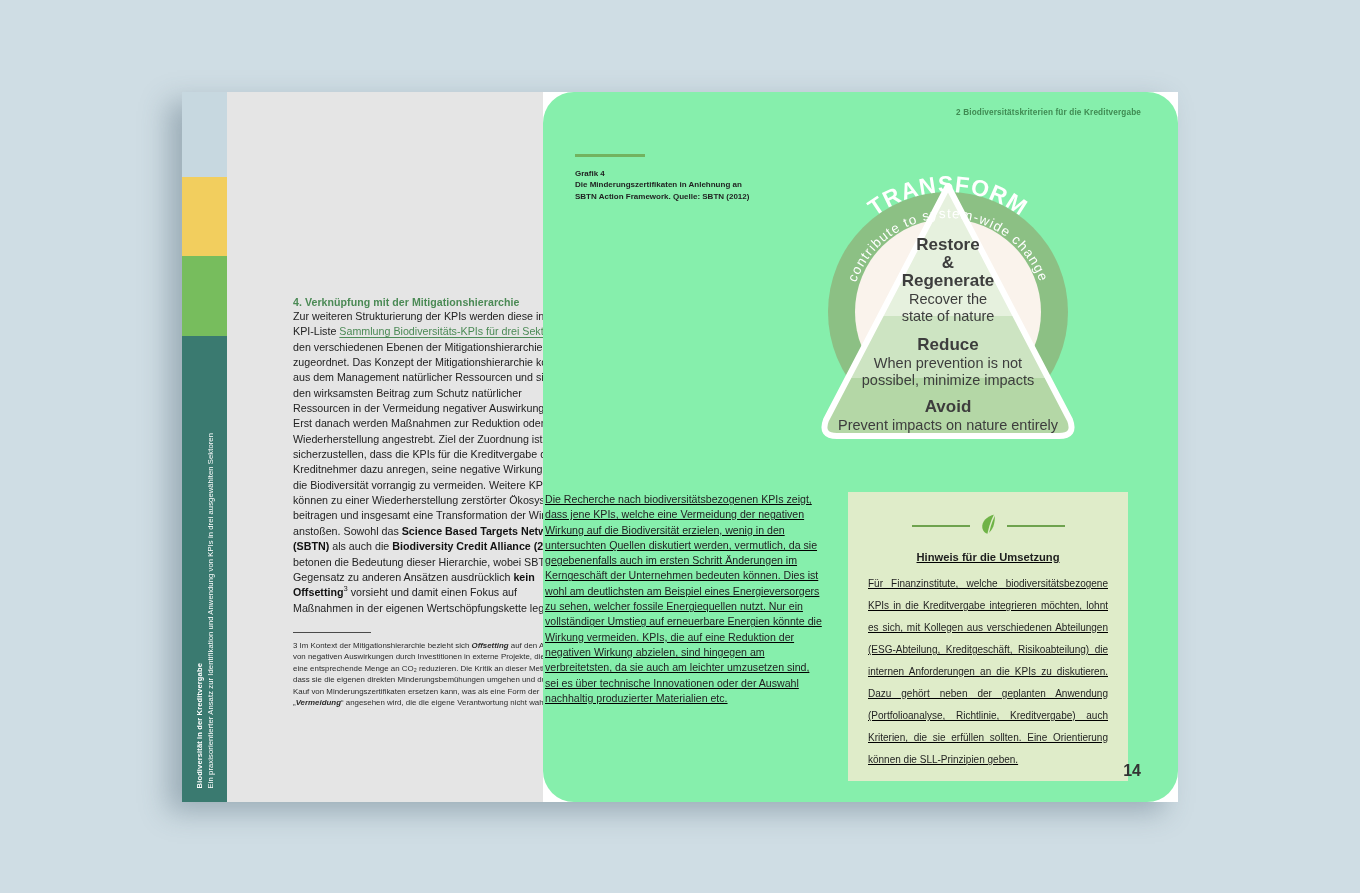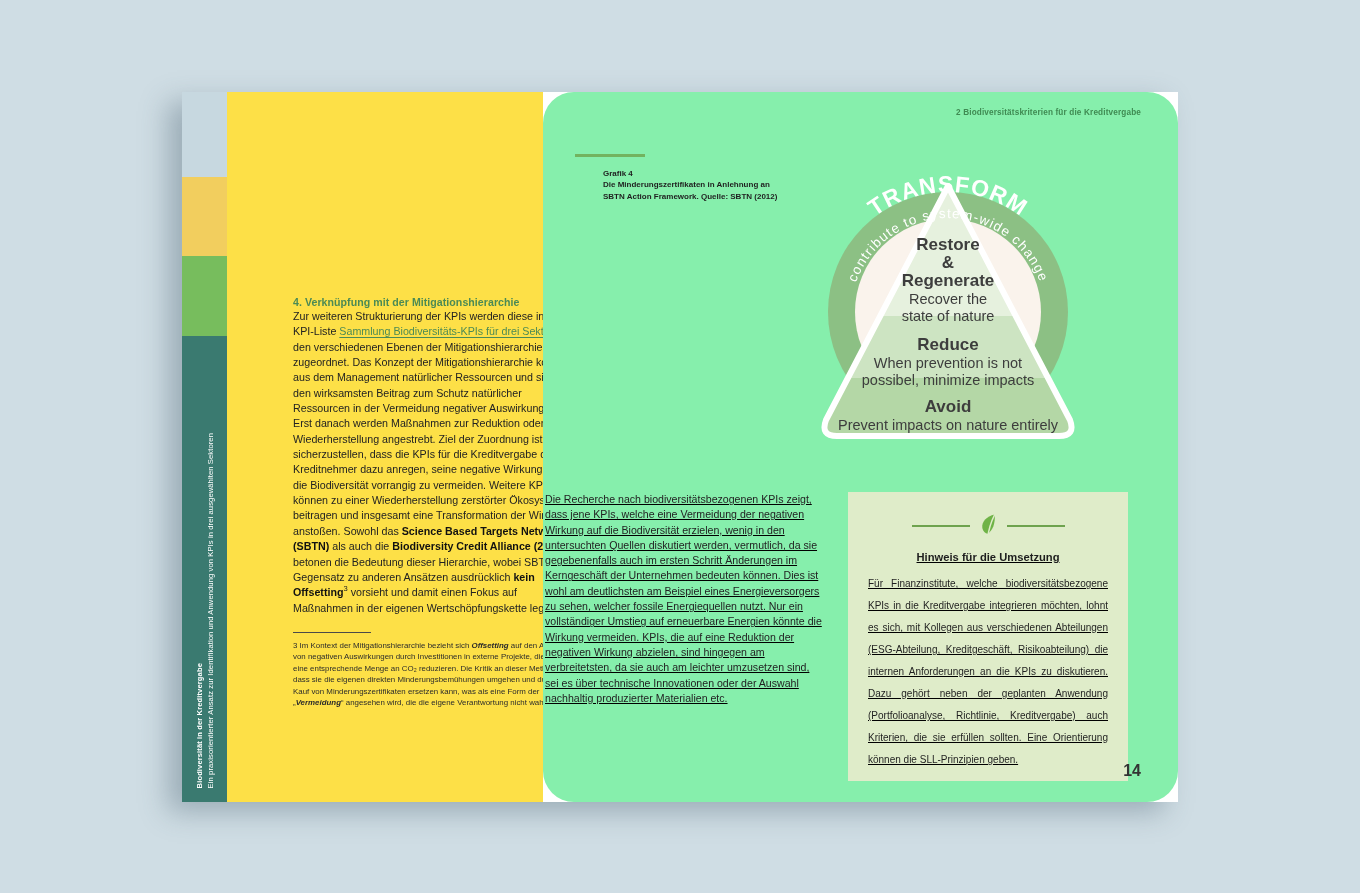--- a/index.html
+++ b/index.html
@@ -47,21 +47,21 @@
     color:#ffffff;
     white-space:nowrap;
     letter-spacing:.1px;
   }
   .vtext.title{font-size:7.6px;font-weight:bold;}
   .vtext.sub{font-size:7.6px;font-weight:normal;}
 
   
   #page-left{
     width:316px;flex:0 0 316px;
-    background:#fde047;
+    background:#e5e5e5;
     position:relative;
   }
   #left-column{
     position:absolute;
     left:66px;top:204px;
     width:284px;
   }
   h2#section-heading{
     margin:0 0 1px 0;
     font-size:10.6px;
@@ -118,21 +118,21 @@
   }
 
   
   #figure-caption{
     position:absolute;
     left:32px;top:62px;
     width:215px;
   }
   #caption-rule{width:70px;height:2.6px;background:#72b35f;margin-bottom:11px;}
   #caption-label,#caption-line1,#caption-line2{
-    font-size:8px;font-weight:bold;color:#1f1f1f;line-height:11.6px;margin-left:28px;
+    font-size:8px;font-weight:bold;color:#1f1f1f;line-height:11.6px;
   }
 
   
   #figure{
     position:absolute;
     left:250px;top:52px;
     width:310px;height:330px;
   }
   #figure svg{display:block;width:100%;height:100%;overflow:visible;}
 

